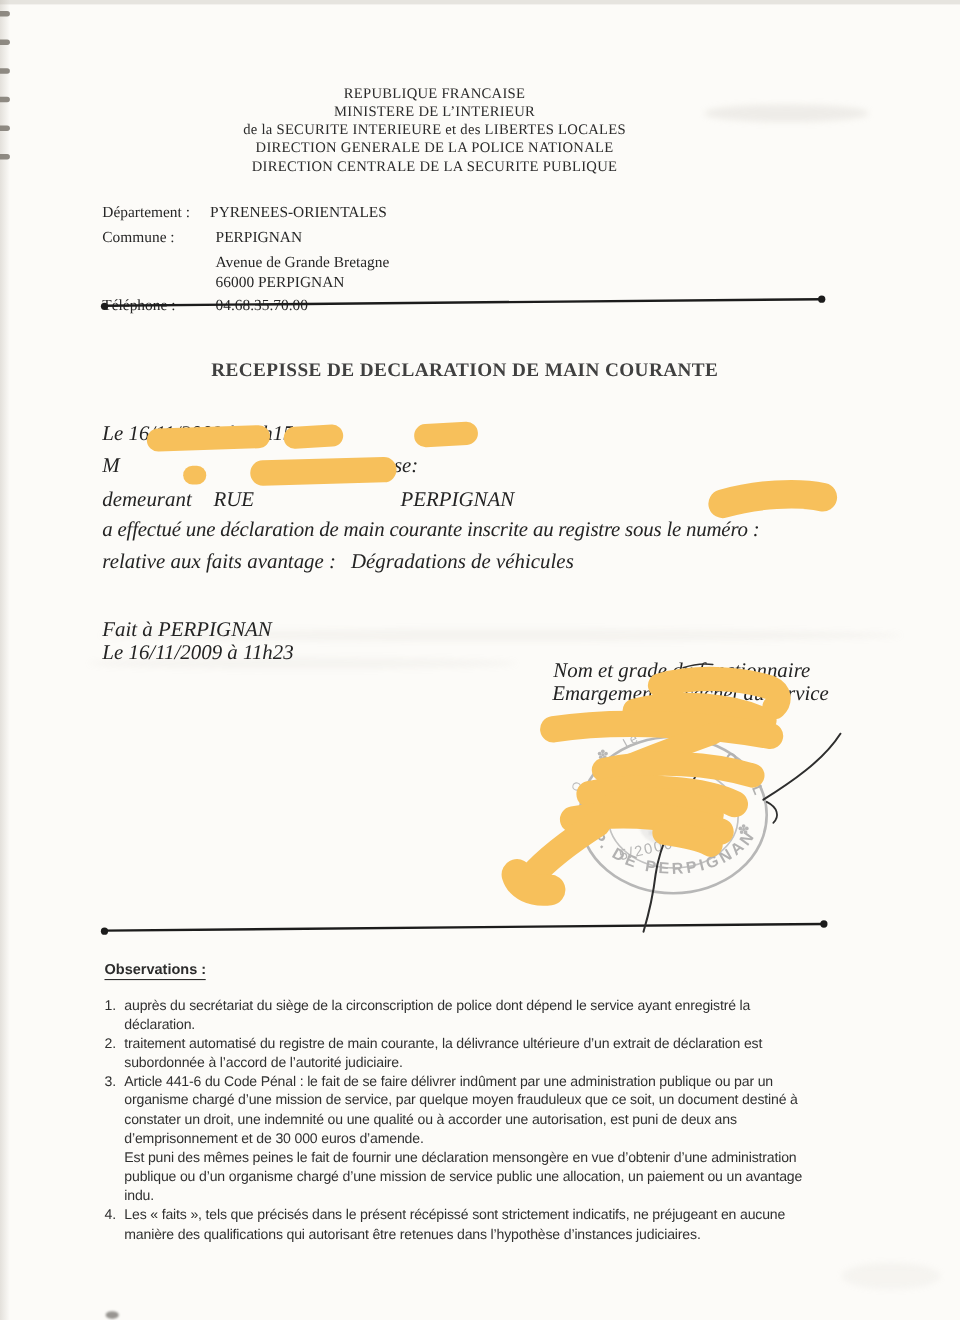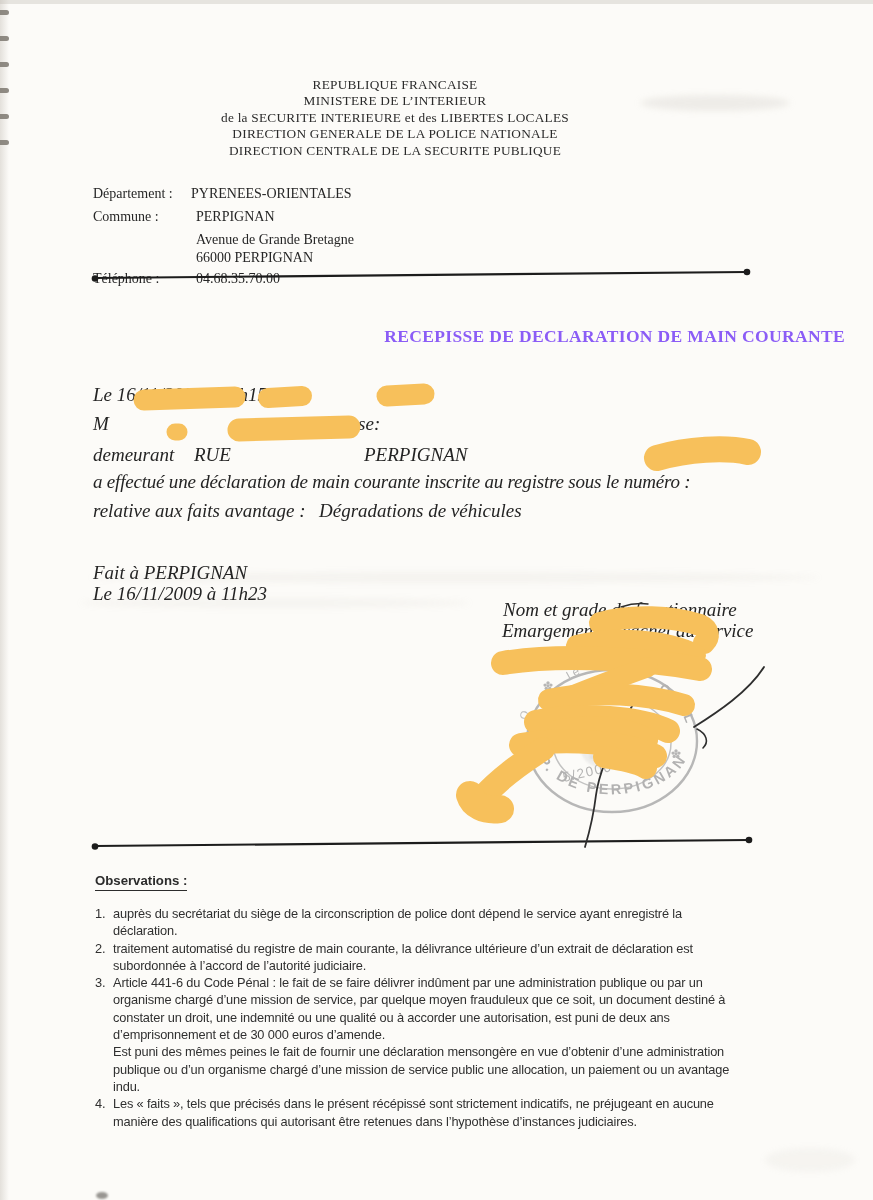--- a/index.html
+++ b/index.html
@@ -12,22 +12,22 @@
   .top-strip{position:absolute;left:0;top:0;width:873px;height:4px;background:rgba(205,200,192,.45);}
   .edge-dash{position:absolute;left:0;width:9px;height:5px;background:#7d7870;opacity:.85;border-radius:0 3px 3px 0;}
   .smudge{position:absolute;background:rgba(184,178,168,.20);border-radius:50%;filter:blur(3px);}
   
   .hdr{left:105px;top:55px;width:580px;text-align:center;font-size:13.3px;line-height:16.4px;
        letter-spacing:.25px;color:#2b2b2b;}
   .hdr-line{white-space:nowrap;}
   
   .info{font-size:14px;}
   
-  .title{left:0;top:304px;width:845px;text-align:right;font-weight:bold;font-size:17.5px;
-         letter-spacing:.35px;color:#8b5cf6;}
+  .title{left:0;top:304px;width:845px;text-align:center;font-weight:bold;font-size:17.5px;
+         letter-spacing:.35px;color:#404040;}
   
   .decl{font-size:19px;color:#242424;font-style:italic;}
   .tight{letter-spacing:-.2px;text-align:center;}
   
   .obs-heading{left:95px;top:851px;font-family:"Liberation Sans",sans-serif;font-size:13.2px;
                font-weight:bold;color:#2c2c2c;border-bottom:1.6px solid #2c2c2c;padding-bottom:2px;}
   .obs{left:95px;top:883px;width:700px;font-family:"Liberation Sans",sans-serif;font-size:12.8px;
        line-height:17.3px;letter-spacing:-.15px;color:#303030;}
   .obs-item{display:flex;}
   .obs-num{flex:0 0 18px;width:18px;}

